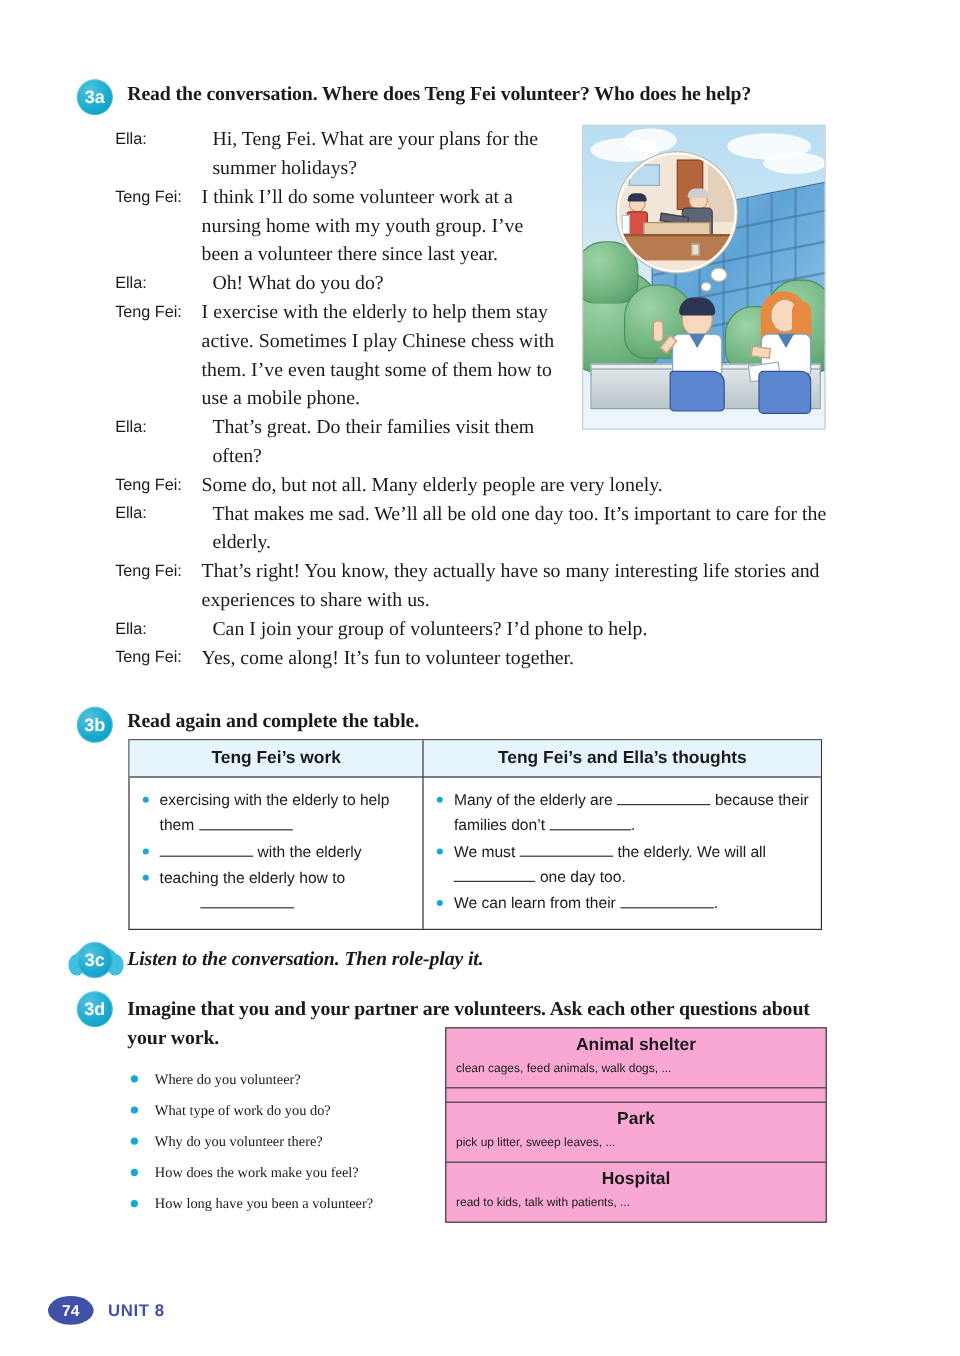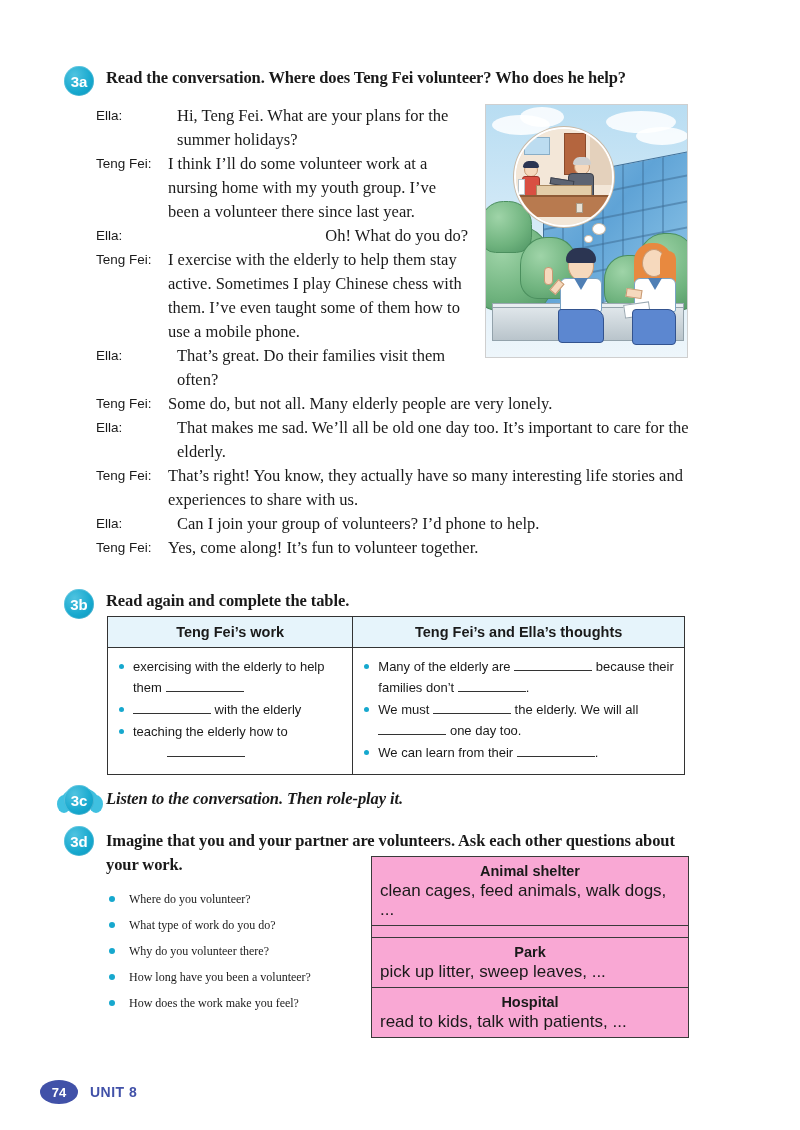--- a/index.html
+++ b/index.html
@@ -195,21 +195,21 @@
   .place:last-child { border-bottom: none; }
   .place .pname {
     font-family:"Liberation Sans", sans-serif;
     font-weight: bold;
     font-size: 14.5px;
     text-align: center;
     line-height: 19px;
   }
   .place .ptasks {
     font-family:"Liberation Sans", sans-serif;
-    font-size: 17px;
+    font-size: 10px;
     line-height: 19px;
     text-align: left;
   }
 
   
   .foot { position:absolute; left:40px; top:1080px; display:flex; align-items:center; }
   .pgnum {
     width: 38px; height: 24px; border-radius: 50%;
     background: #4151a8;
     color:#ffffff;
@@ -238,21 +238,21 @@
     <div class="dline narrow">
       <span class="spk">Ella:</span>
       <span class="utt indent-x" style="padding-left:9px;">Hi, Teng Fei. What are your plans for the summer holidays?</span>
     </div>
     <div class="dline narrow">
       <span class="spk">Teng Fei:</span>
       <span class="utt">I think I’ll do some volunteer work at a nursing home with my youth group. I’ve been a volunteer there since last year.</span>
     </div>
     <div class="dline narrow">
       <span class="spk">Ella:</span>
-      <span class="utt" style="padding-left:9px;text-align:right;">Oh! What do you do?</span>
+      <span class="utt" style="padding-left:9px;">Oh! What do you do?</span>
     </div>
     <div class="dline narrow">
       <span class="spk">Teng Fei:</span>
       <span class="utt">I exercise with the elderly to help them stay active. Sometimes I play Chinese chess with them. I’ve even taught some of them how to use a mobile phone.</span>
     </div>
     <div class="dline narrow">
       <span class="spk">Ella:</span>
       <span class="utt" style="padding-left:9px;">That’s great. Do their families visit them often?</span>
     </div>
     <div class="dline">
@@ -392,22 +392,22 @@
   <div class="badge" style="left:64px; top:785px;">3c</div>
   <div class="heading" style="left:106px; top:789px; width:520px;font-style:italic;">Listen to the conversation. Then role-play it.</div>
 
   <div class="badge" style="left:64px; top:826px;">3d</div>
   <div class="heading" style="left:106px; top:829px; width:590px; line-height:24px;">Imagine that you and your partner are volunteers. Ask each other questions about your work.</div>
 
   <ul class="qlist">
     <li>Where do you volunteer?</li>
     <li>What type of work do you do?</li>
     <li>Why do you volunteer there?</li>
+    <li>How does the work make you feel?</li>
     <li>How long have you been a volunteer?</li>
-    <li>How does the work make you feel?</li>
   </ul>
 
   <div class="places">
     <div class="place">
       <div class="pname">Animal shelter</div>
       <div class="ptasks">clean cages, feed animals, walk dogs, ...</div>
     </div>
     <div class="place">
     </div>
     <div class="place">

